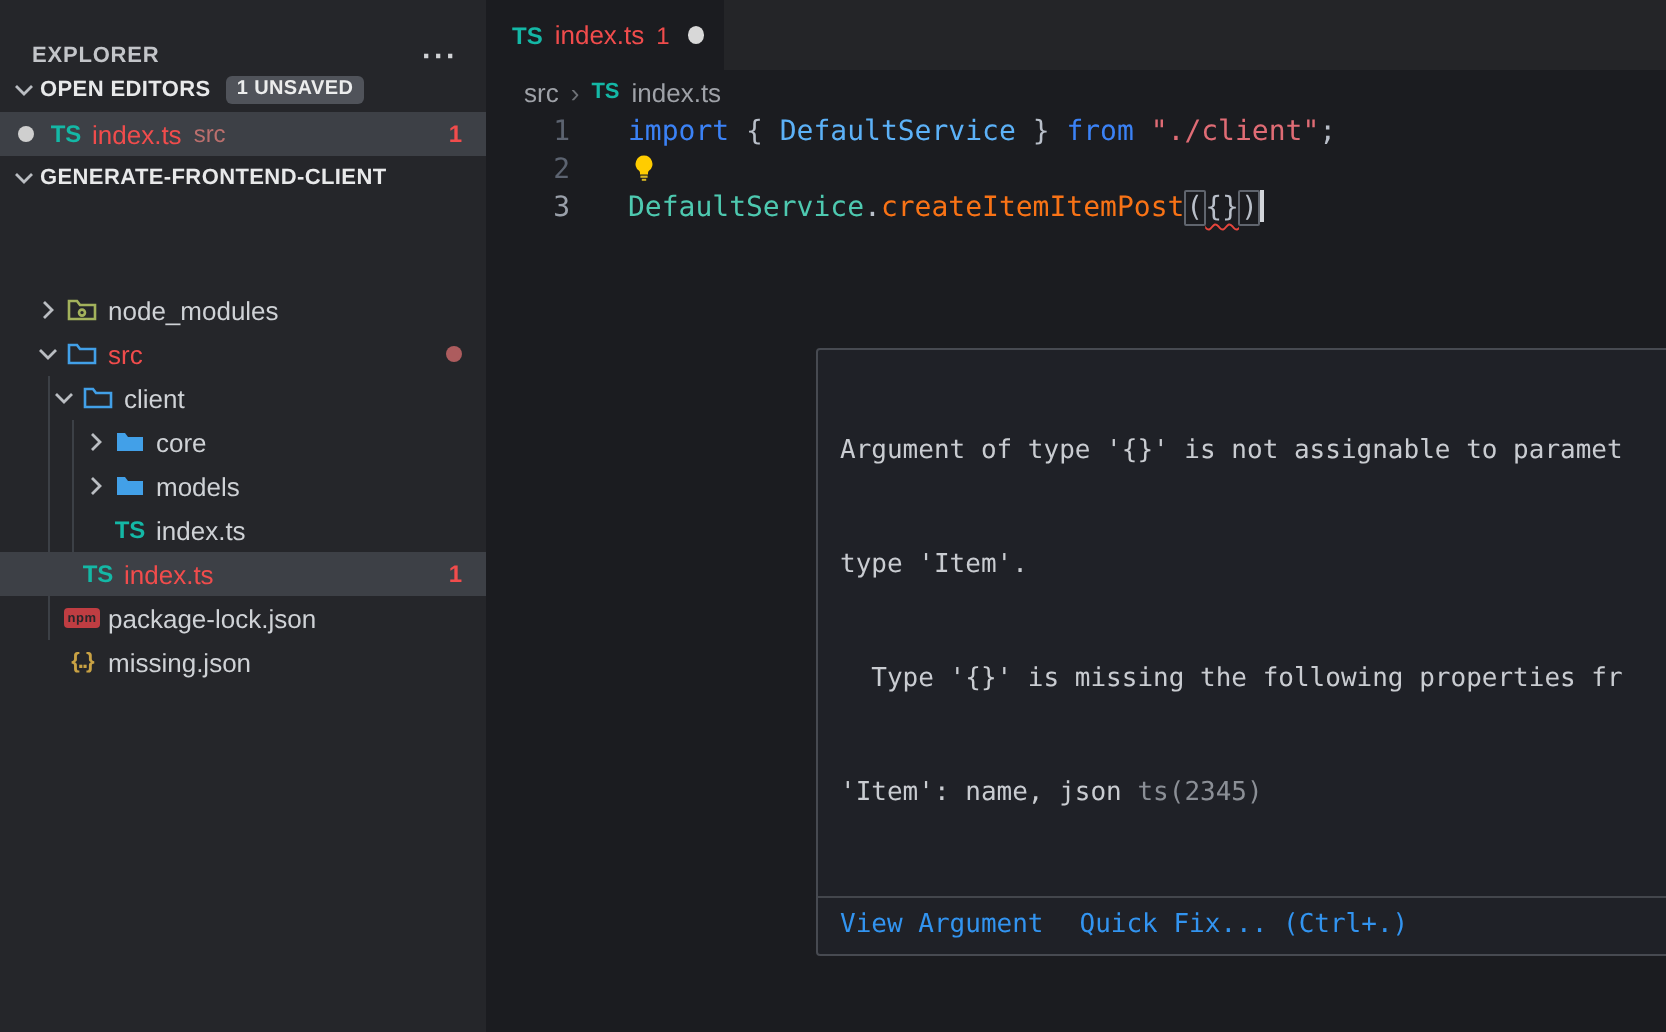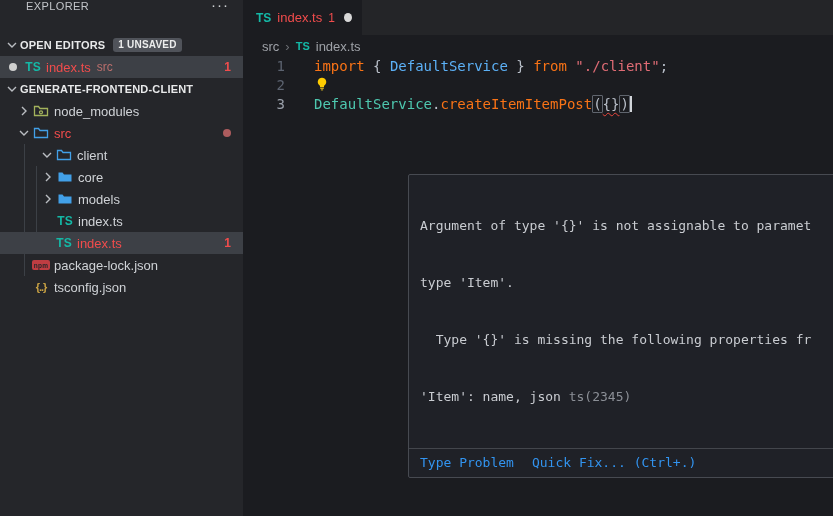--- a/index.html
+++ b/index.html
@@ -5,22 +5,22 @@
   * { margin:0; padding:0; box-sizing:border-box; }
   html,body { background:#111; }
   .app {
     position:relative; width:833px; height:516px; overflow:hidden;
     background:#1b1c20; font-family:"Liberation Sans",sans-serif;
     color:#cfd2d6; font-size:13px; -webkit-font-smoothing:antialiased;
   }
   
   .sidebar { position:absolute; left:0; top:0; width:243px; height:516px; background:#25262a; }
   .explorer-title {
-    height:34px; display:flex; align-items:flex-start; padding:0 14px 0 26px;
-    color:#c3c5c9; font-size:11px; letter-spacing:.4px;
+    height:34px; display:flex; align-items:flex-end; padding:0 14px 0 16px;
+    color:#c3c5c9; font-size:11px; letter-spacing:.4px;font-weight:bold;
   }
   .explorer-title .more { margin-left:auto; color:#d0d2d5; font-size:15px; letter-spacing:1px; cursor:pointer; line-height:10px; }
   .sec-header {
     height:22px; display:flex; align-items:center; padding-left:4px;
     font-size:11px; font-weight:bold; color:#e8e9ea; letter-spacing:.2px; cursor:pointer;
   }
   .badge-unsaved {
     margin-left:8px; background:#50535a; color:#eceded; font-size:10px; font-weight:bold;
     padding:1px 5px 2px; border-radius:3px;
   }
@@ -36,42 +36,42 @@
   .mod-dot { width:8px; height:8px; border-radius:50%; background:#cfcfcf; margin:0 7px 0 9px; flex:none; }
   .err-dot { margin-left:auto; margin-right:12px; width:8px; height:8px; border-radius:50%; background:#ad5c5e; flex:none; }
   .chev { width:16px; height:16px; flex:none; display:flex; align-items:center; justify-content:center; }
   .chev svg { stroke:#babdc2; }
   .chev.expanded svg { transform:rotate(90deg); }
   .chev.spacer { visibility:hidden; }
   .ficon { width:16px; height:16px; flex:none; margin-left:1px; display:flex; align-items:center; justify-content:center; }
   .ts-icon { font-weight:bold; font-size:12px; color:#14b8a6; font-family:"Liberation Sans",sans-serif; }
   .npm-icon { background:#bf3d42; color:#26262a; font-size:6.5px; font-weight:bold; padding:1.5px 2px; border-radius:2px; letter-spacing:.3px; }
   .json-icon { color:#c9a244; font-size:11px; font-weight:bold; letter-spacing:-1px; }
-  .ind1 { padding-left:16px; } .ind2 { padding-left:39px; } .ind3 { padding-left:40px; }
-  .tree { position:relative; }
+  .ind1 { padding-left:16px; } .ind2 { padding-left:24px; } .ind3 { padding-left:40px; }
+  .tree { position:relative;margin-top:44px; }
   .guide { position:absolute; width:1px; background:#3c4046; pointer-events:none; }
   
   .editor { position:absolute; left:243px; top:0; width:590px; height:516px; background:#1b1c20; }
   .tabbar { height:35px; background:#242528; display:flex; }
   .tab {
     width:119px; background:#1b1c20; display:flex; align-items:center;
     padding:0 10px 0 13px; gap:6px; cursor:pointer;
   }
   .tab .tab-label { color:#f14c4c; font-size:13px; }
   .tab .tab-count { color:#f14c4c; font-size:12px; }
   .tab .dirty-dot { width:9px; height:9px; border-radius:50%; background:#d8d8d8; margin-left:3px; }
   .breadcrumb { height:22px; display:flex; align-items:center; padding-left:19px; color:#9fa2a8; font-size:13px; gap:6px; }
   .breadcrumb .sep { color:#6d7075; }
   .breadcrumb .ts-icon { font-size:11px; }
   .code { position:relative; margin-top:0; font-family:"DejaVu Sans Mono",monospace; font-size:14px; line-height:19px; }
   .code-line { display:flex; height:19px; white-space:pre; }
   .ln { width:42px; text-align:right; color:#5c6370; flex:none; user-select:none; }
   .ln.active { color:#9aa0aa; }
   .lc { padding-left:29px; }
-  .tok-kw { color:#f97316; }
+  .tok-kw { color:#3b82f6; }
   .tok-punct { color:#b9bfc9; }
   .tok-ident { color:#5cb1f7; }
   .tok-str { color:#e06c75; }
   .tok-type { color:#4ec9b0; }
   .tok-fn { color:#f97316; }
   .bracket-hl { border:1px solid #60656e; border-radius:1px; }
   .squiggle { text-decoration:underline; text-decoration-style:wavy; text-decoration-color:#e8453c; text-decoration-thickness:1px; text-underline-offset:3px; }
   .cursor { display:inline-block; width:2px; height:16px; background:#d2d5da; vertical-align:-3px; }
   .bulb { width:16px; height:16px; display:inline-flex; cursor:pointer; }
   
@@ -229,21 +229,21 @@
           </span>
         <span class="label">package-lock.json</span>
       </div>
 
 
       <div class="row ind1">
         <span class="chev spacer">
             <svg width="16" height="16"></svg>
           </span>
         <span class="ficon json-icon">{..}</span>
-        <span class="label">tsconfig.json</span>
+        <span class="label">missing.json</span>
       </div>
     </div>
   </aside>
 
   <main class="editor">
 
     <div class="tabbar">
       <div class="tab">
         <span class="ts-icon">TS</span>
         <span class="tab-label">index.ts</span>
@@ -278,19 +278,19 @@
       </div>
 
       <div class="hover-tip">
         <div class="tip-body">
           <div>Argument of type '{}' is not assignable to paramet</div>
           <div>type 'Item'.</div>
           <div>  Type '{}' is missing the following properties fr</div>
           <div><span>'Item': name, json </span><span class="tip-ref">ts(2345)</span></div>
         </div>
         <div class="tip-footer">
-          <span class="tip-link">Type Problem</span>
+          <span class="tip-link">View Argument</span>
           <span class="tip-link">Quick Fix... (Ctrl+.)</span>
         </div>
       </div>
     </div>
   </main>
 </div>
 
 </body></html>

